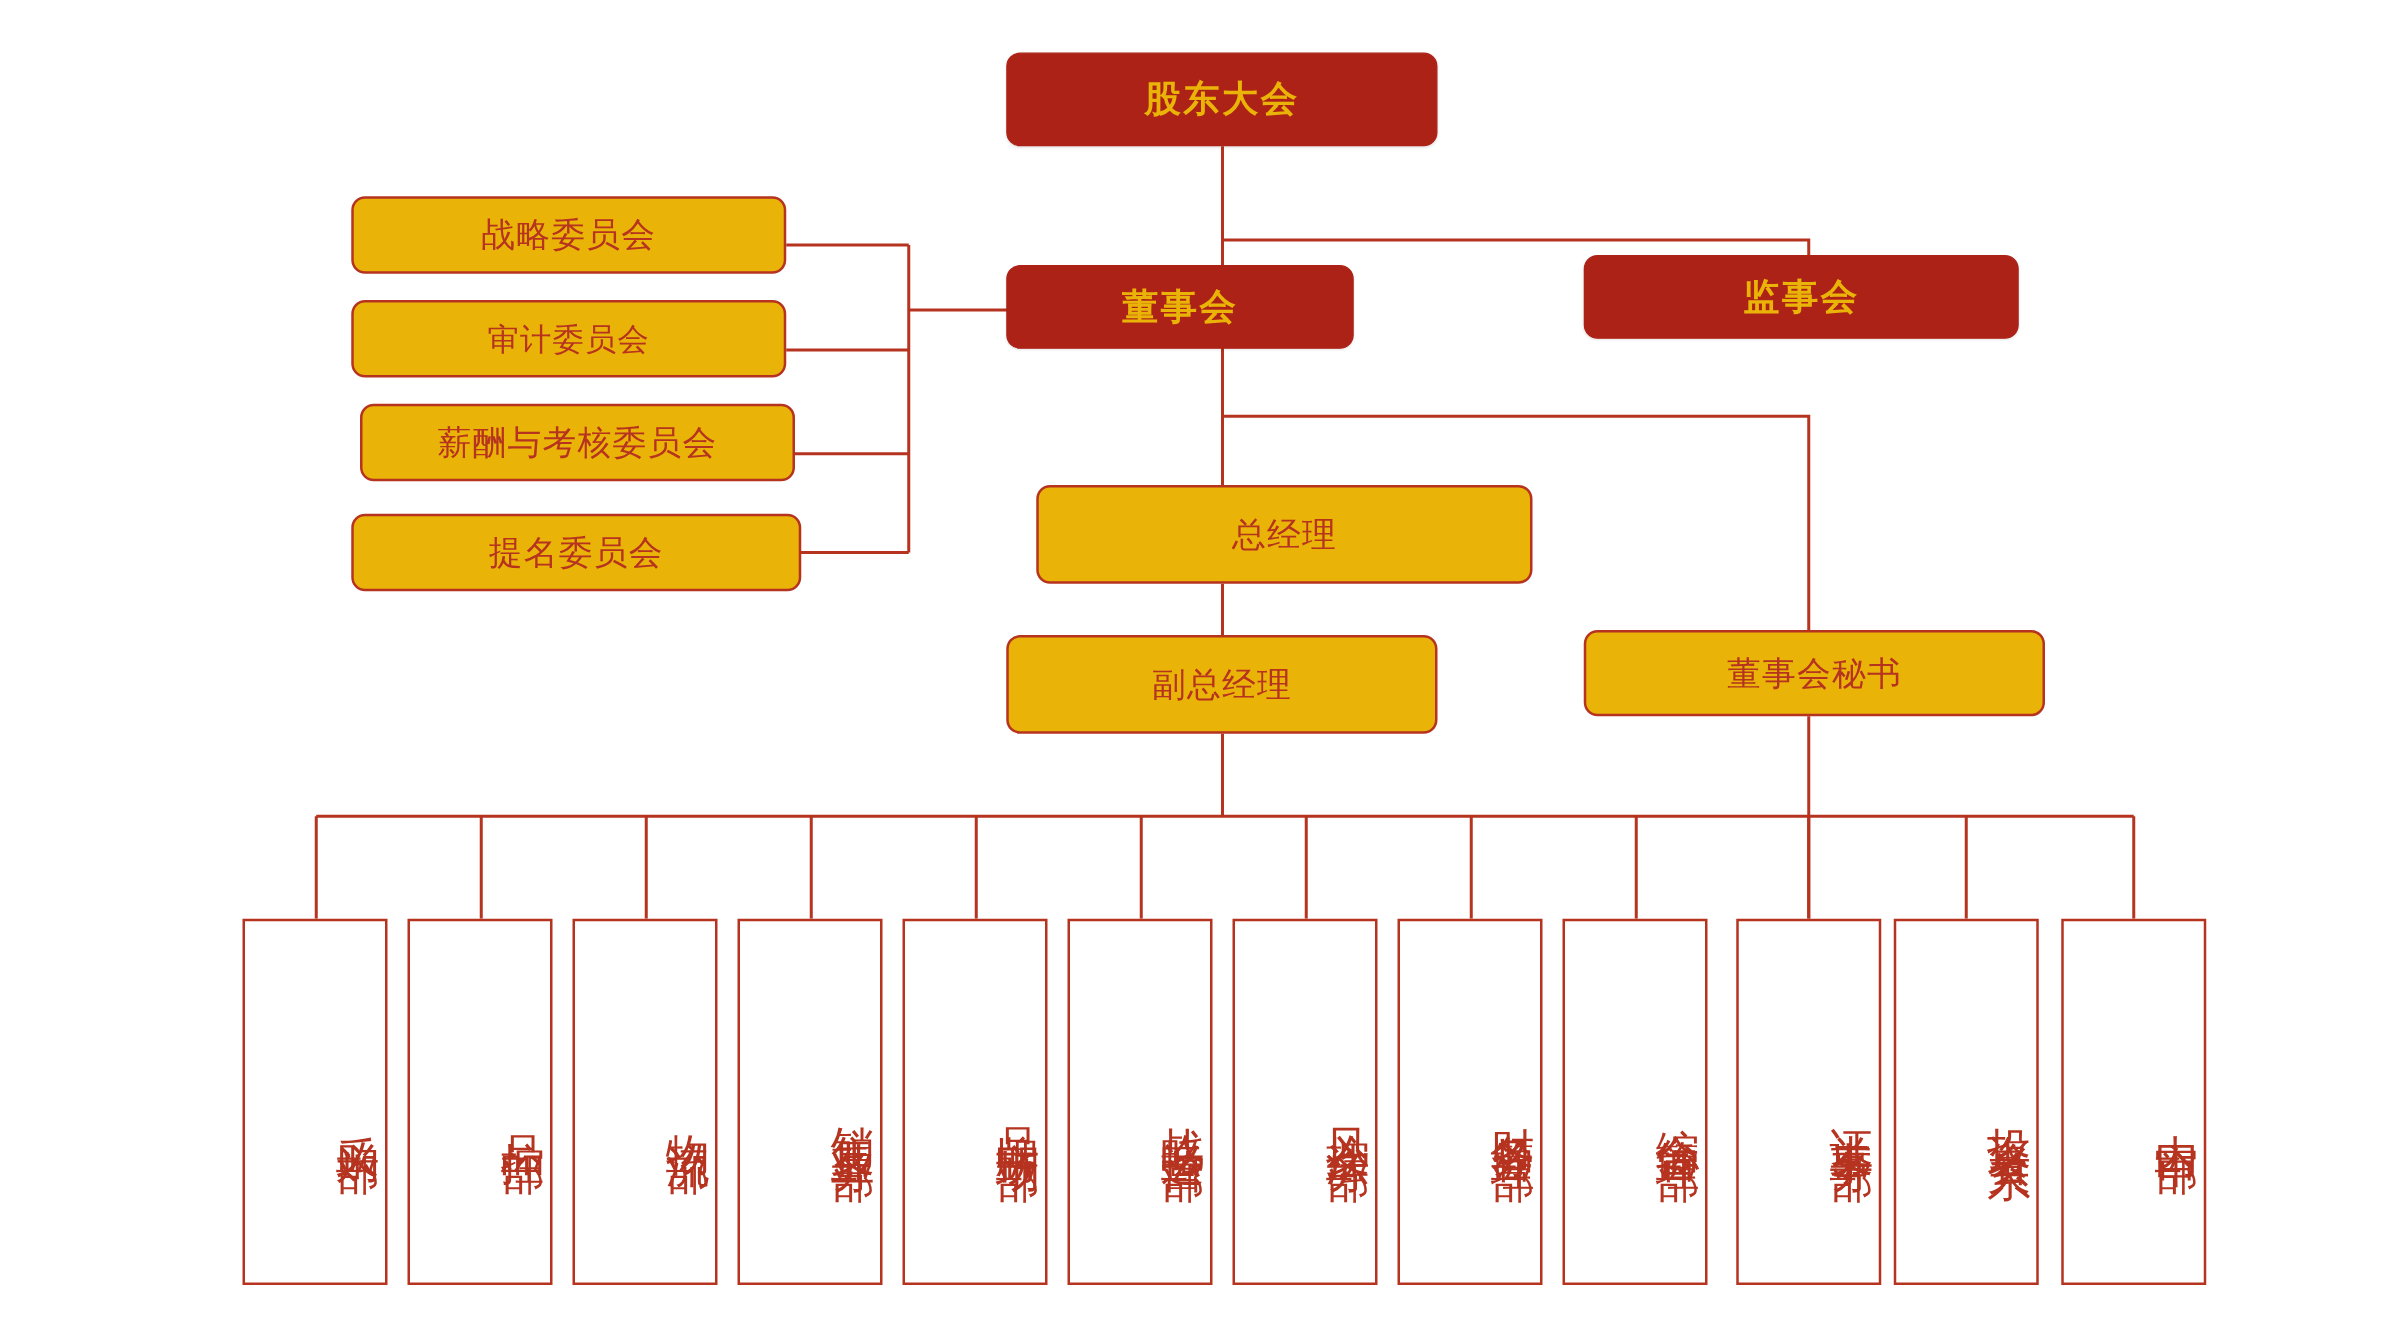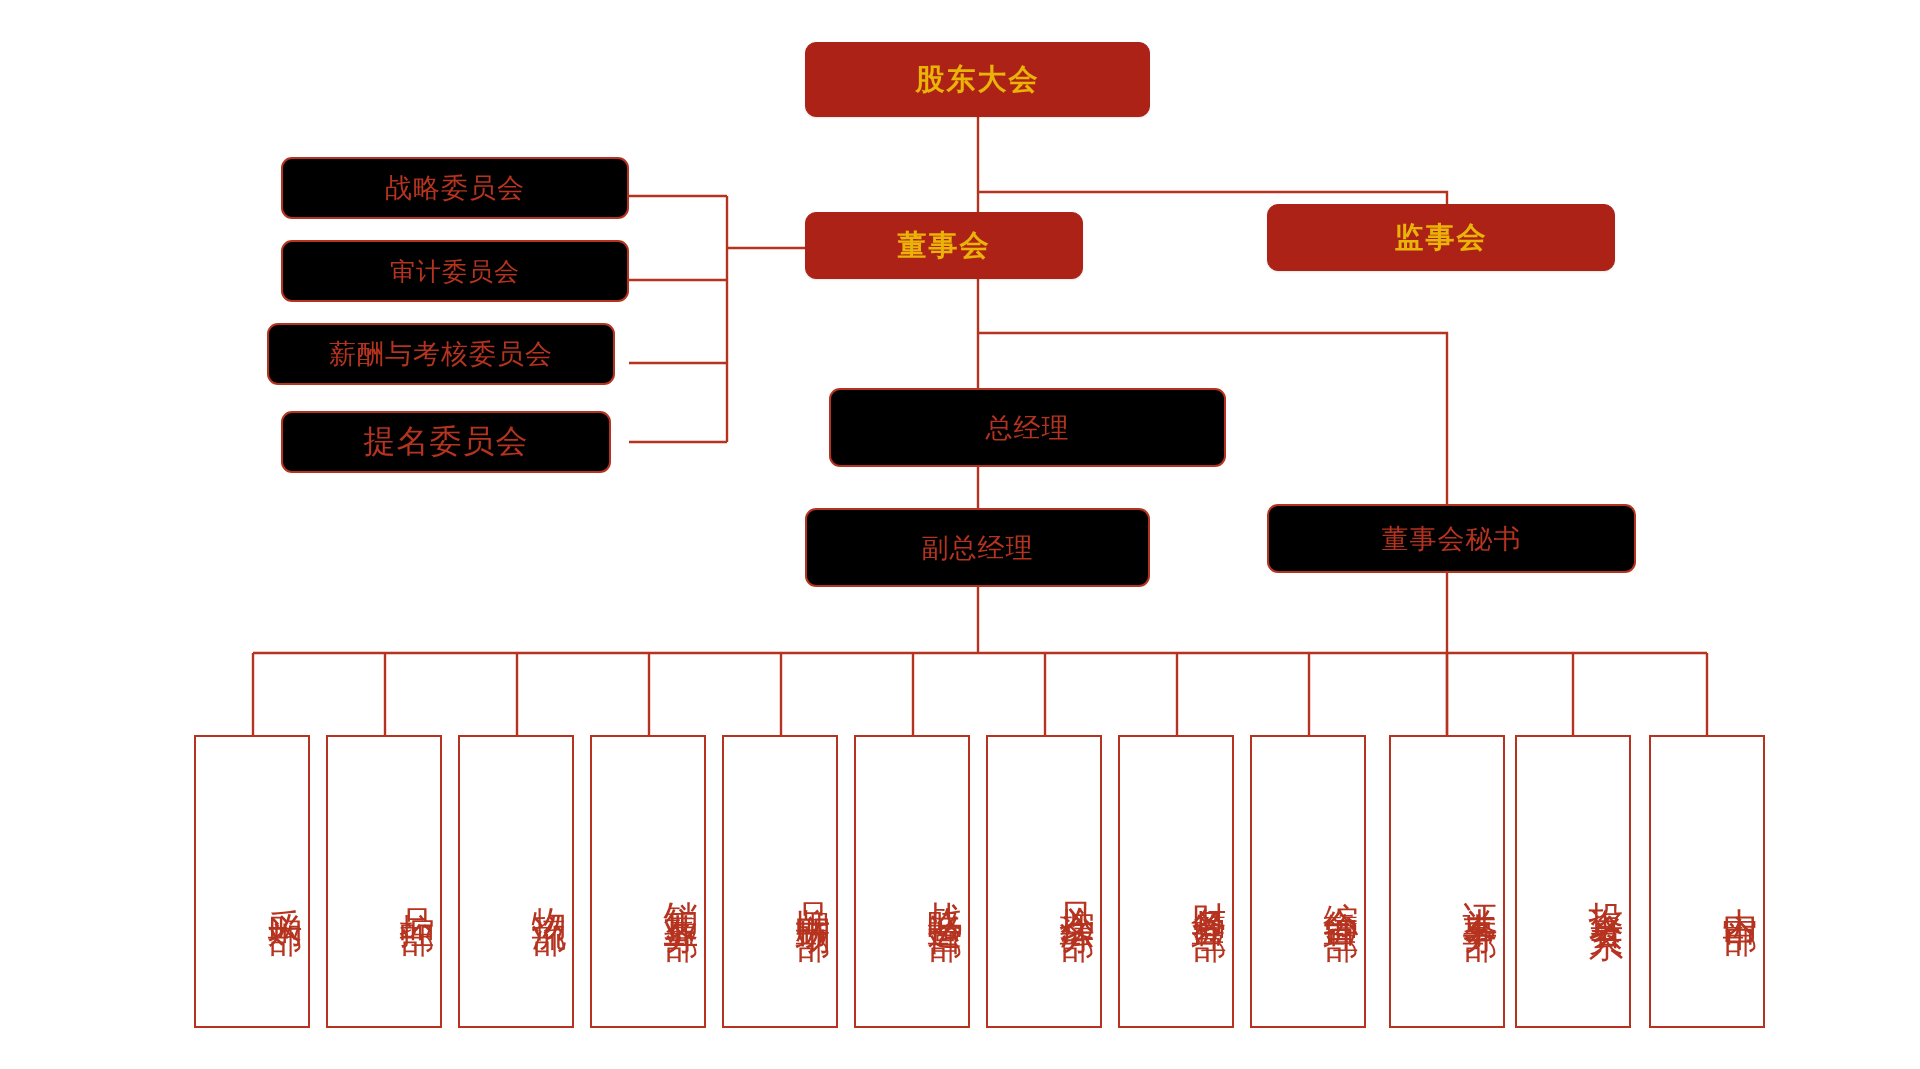--- a/index.html
+++ b/index.html
@@ -28,21 +28,21 @@
     background:#ad2217;
     border:1px solid #ad2217;
     border-radius:11px;
     color:#eab308;
     font-weight:bold;
     letter-spacing:2px;
     box-shadow:0 1px 2px rgba(0,0,0,0.10);
   }
   
   .node.outline{
-    background:#000000;
+    background:#eab308;
     border:2px solid #b5331f;
     border-radius:11px;
     color:#b5331f;
     letter-spacing:1px;
   }
   
   .node.dept{
     background:#ffffff;
     border:2px solid #b5331f;
     border-radius:0;
@@ -115,25 +115,25 @@
   </div>
 
   <div class="node outline" style="left:281px;top:157px;width:348px;height:62px;font-size:27px;">
     <span class="lbl">战略委员会</span>
   </div>
 
   <div class="node outline" style="left:281px;top:240px;width:348px;height:62px;font-size:25px;">
     <span class="lbl">审计委员会</span>
   </div>
 
-  <div class="node outline" style="left:267px;top:323px;width:348px;height:62px;font-size:27px;align-items:center;">
+  <div class="node outline" style="left:288px;top:323px;width:348px;height:62px;font-size:27px;align-items:center;">
     <span class="lbl">薪酬与考核委员会</span>
   </div>
 
-  <div class="node outline" style="left:281px;top:411px;width:330px;height:62px;font-size:32px;">
+  <div class="node outline" style="left:281px;top:411px;width:360px;height:62px;font-size:27px;">
     <span class="lbl">提名委员会</span>
   </div>
 
   <div class="node outline" style="left:829px;top:388px;width:397px;height:79px;font-size:27px;">
     <span class="lbl">总经理</span>
   </div>
 
   <div class="node outline" style="left:805px;top:508px;width:345px;height:79px;font-size:27px;align-items:center;">
     <span class="lbl">副总经理</span>
   </div>

